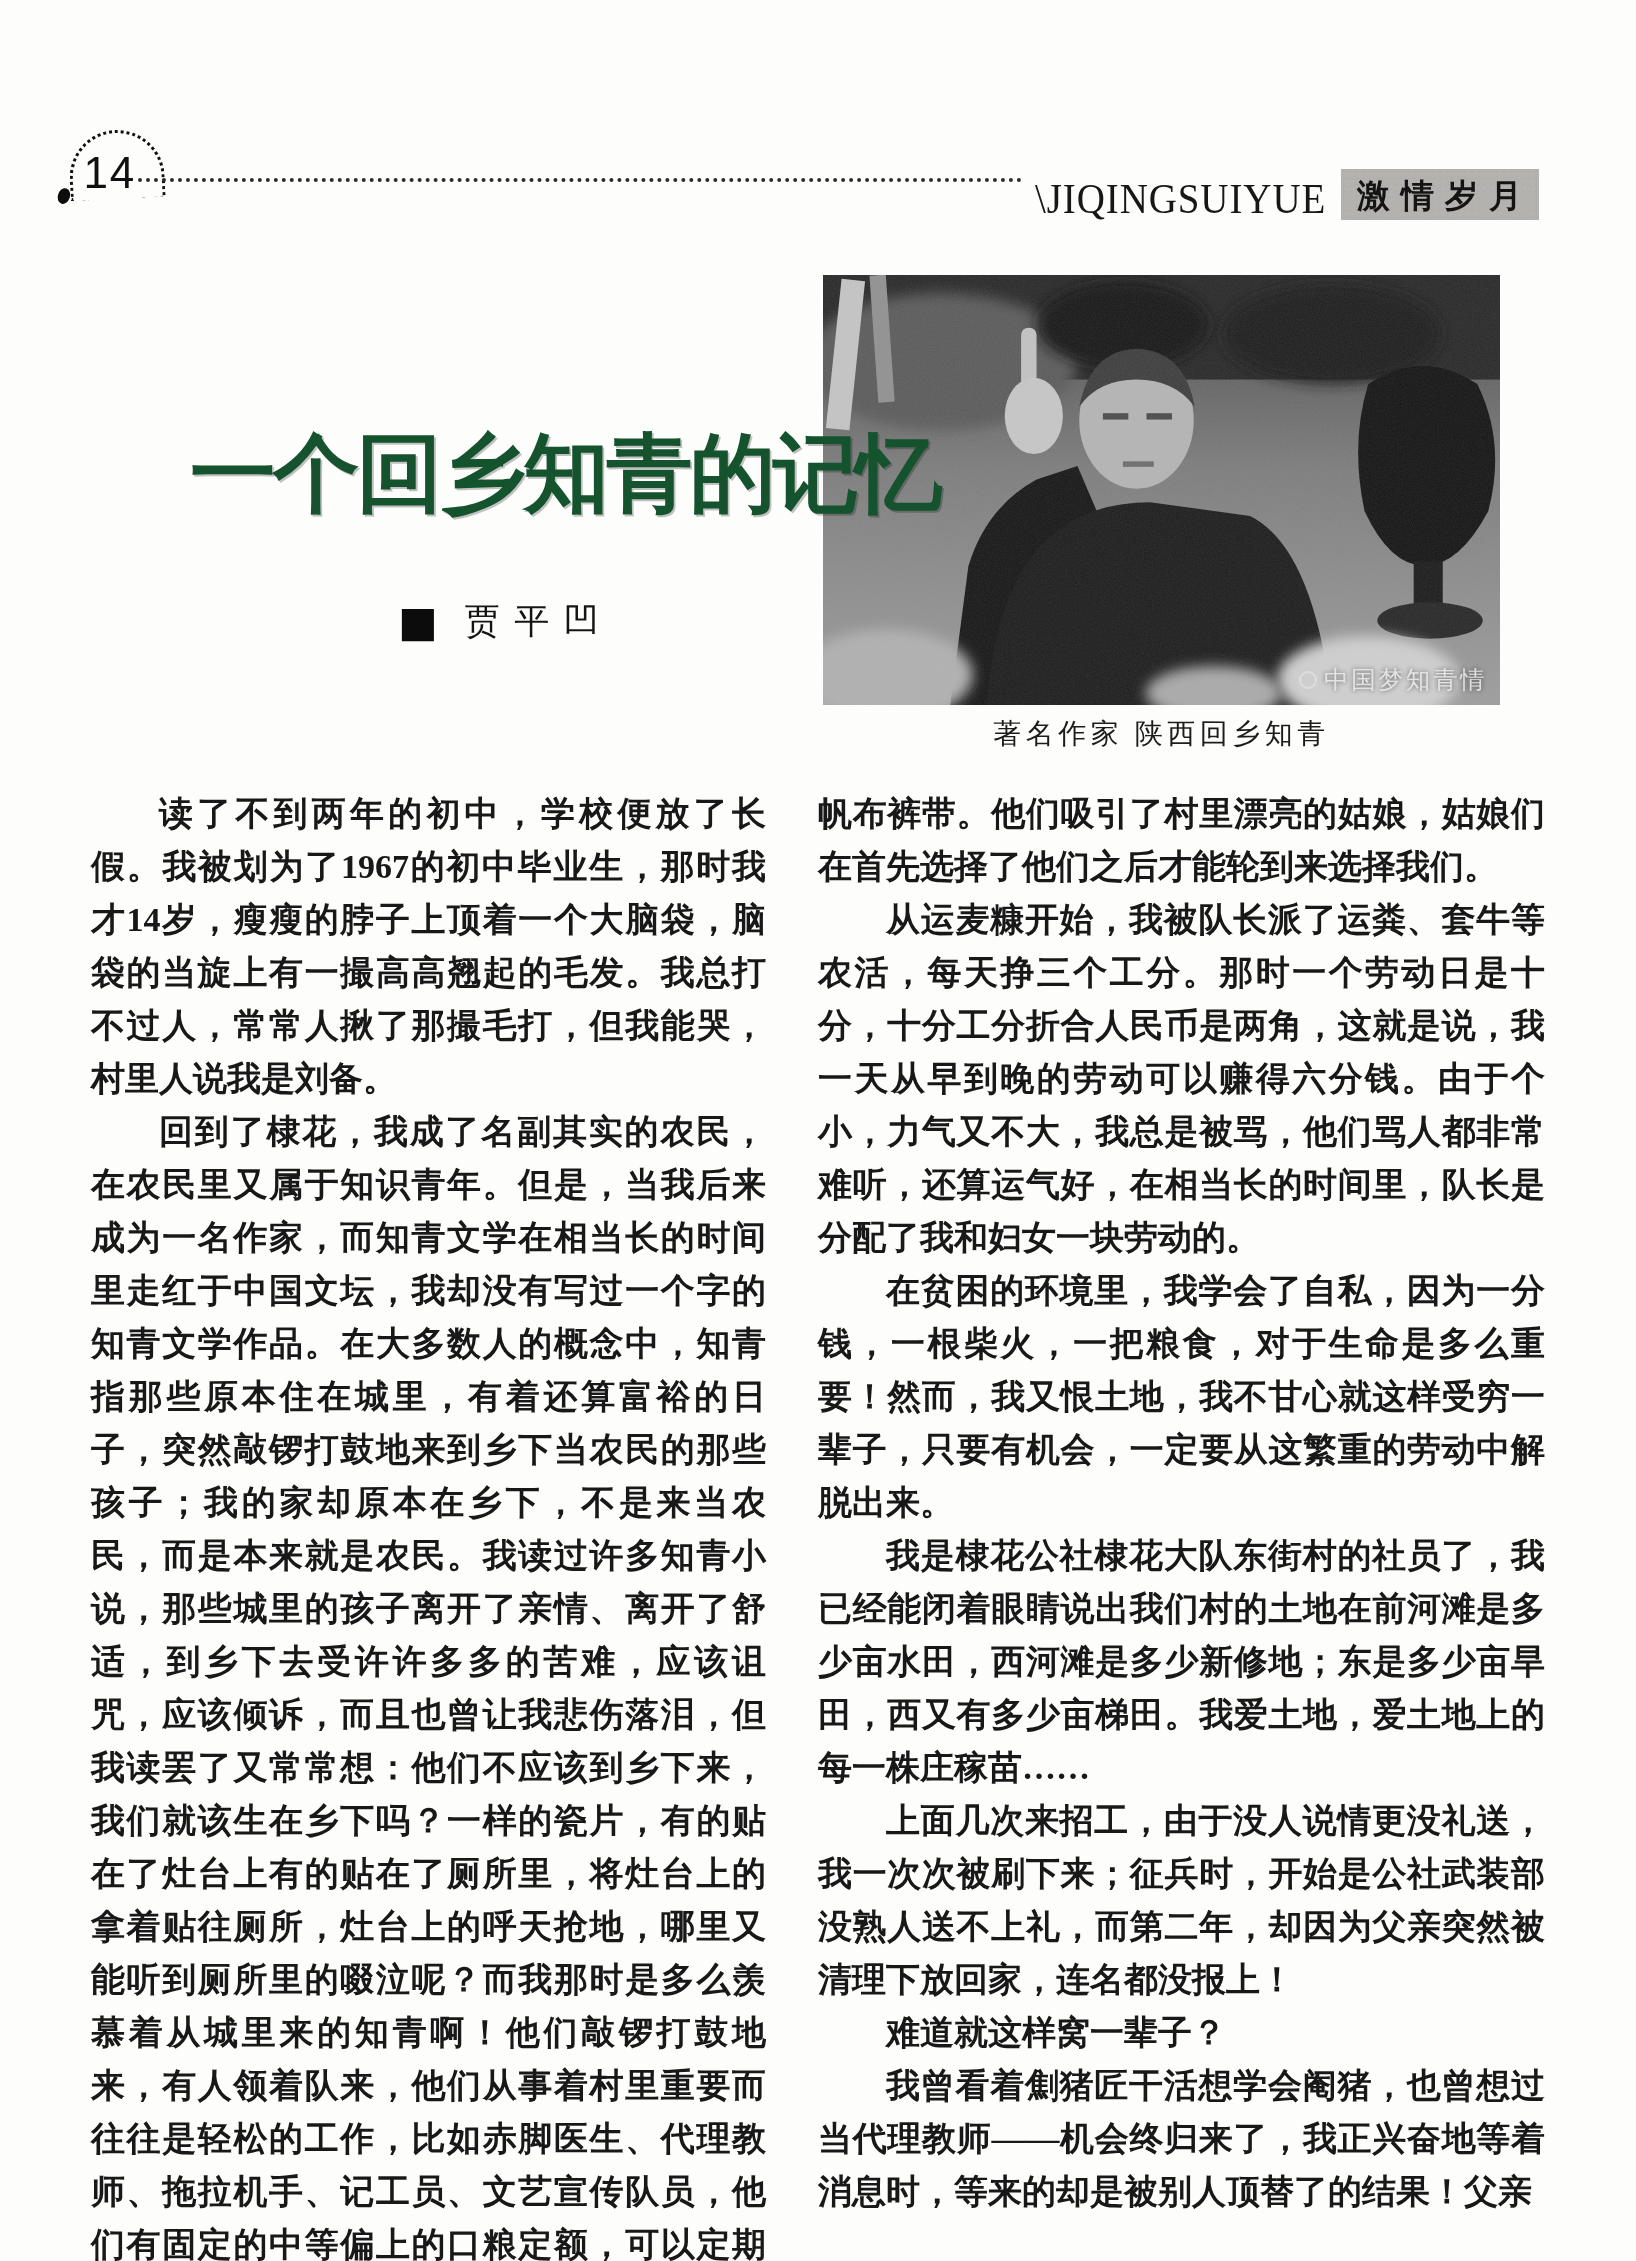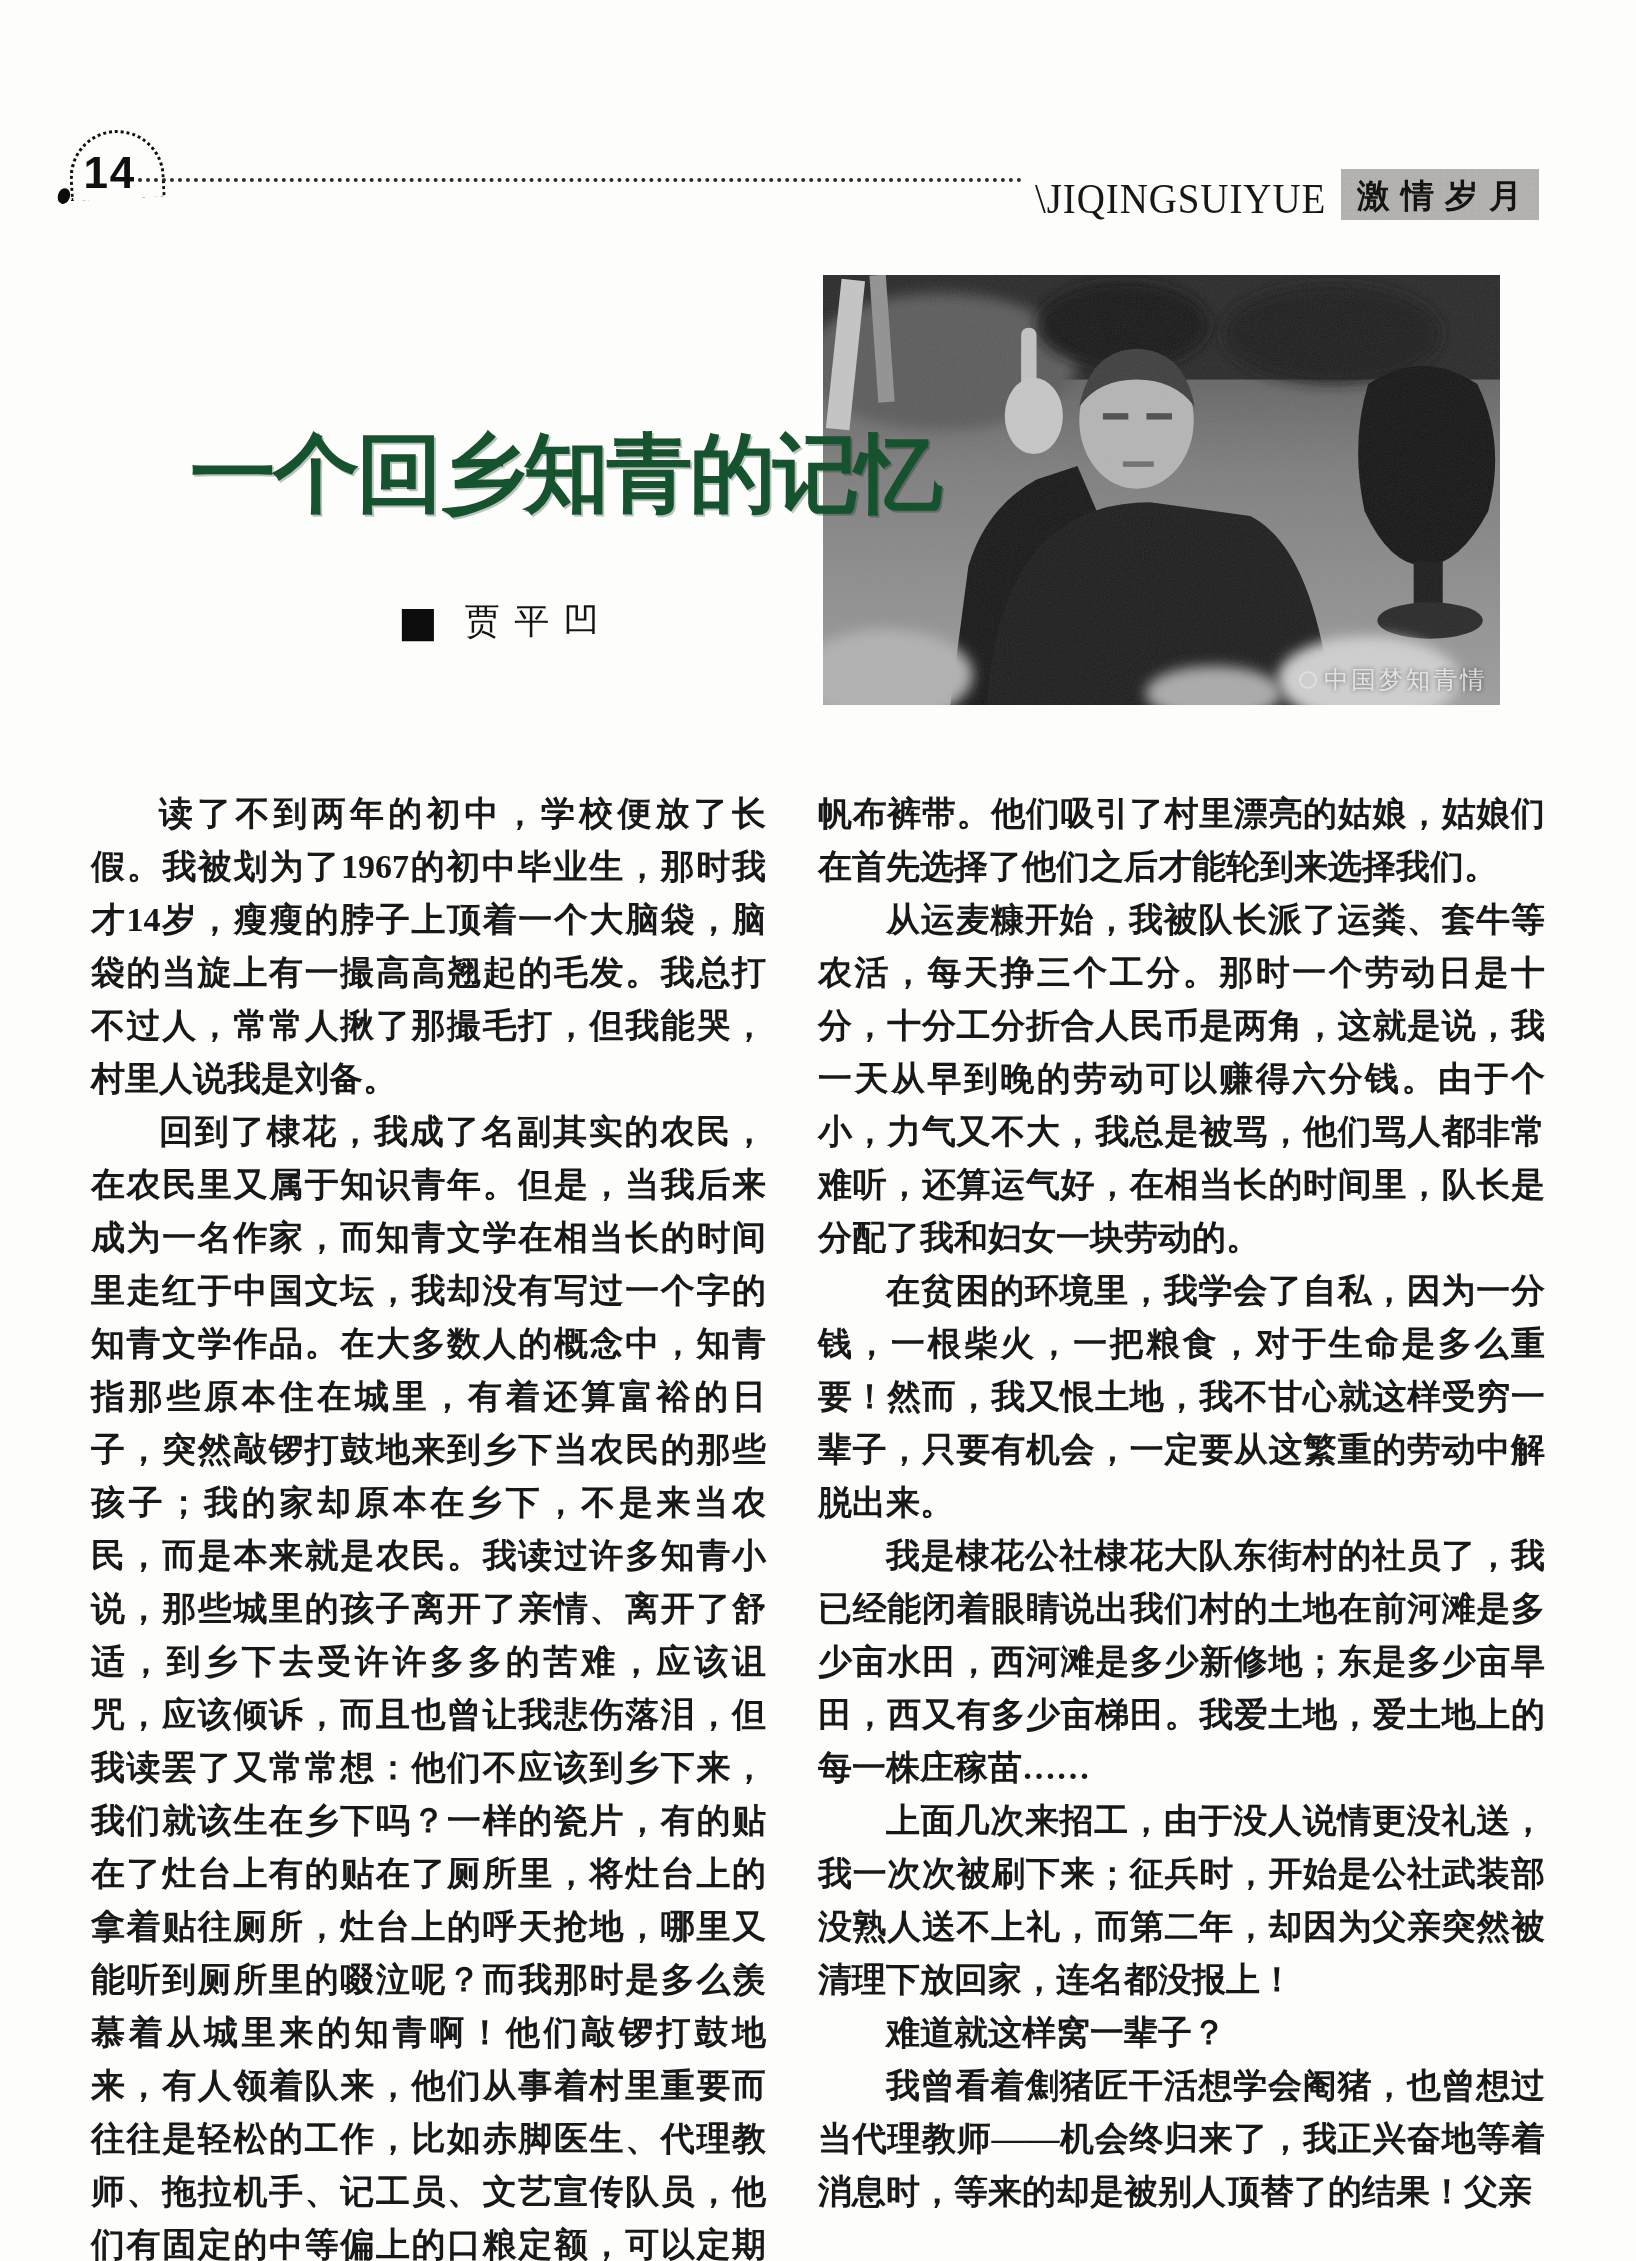--- a/index.html
+++ b/index.html
@@ -13,21 +13,21 @@
   
   .pagenum-wrap { position:absolute; left:60px; top:135px; width:118px; height:67px; }
   .pagenum-arc {
     position:absolute; left:9px; top:-5.5px; width:95px; height:69px;
     border:3.6px dotted #111; border-bottom:none; border-radius:51px 51px 0 0;
     transform:rotate(-3deg);
   }
   .pagenum-dot { position:absolute; left:-1.8px; bottom:-1.8px; width:11.8px; height:15.5px;
     background:#0d0d0d; border-radius:50%; transform:rotate(18deg); }
   .pagenum { position:absolute; left:23.6px; top:12.7px; font-size:44px; letter-spacing:1.8px;
-    font-family:"Liberation Sans","DejaVu Sans",sans-serif; font-weight:700; color:#101010; }
+    font-family:"Liberation Sans","DejaVu Sans",sans-serif; font-weight:400; color:#101010; }
   .dotline { position:absolute; left:138px; top:178px; width:884px; height:0;
     border-top:4.5px dotted #2c2c2c; }
   .section { position:absolute; left:1035px; top:125px; display:flex; align-items:flex-end; gap:14.5px;margin-top:44px; }
   .sec-en { font-size:39px; line-height:1; letter-spacing:0.9px; color:#171717;
     font-family:"Liberation Serif",serif; transform:scaleY(1.08); padding-bottom:2.7px; }
   .sec-cn {
     display:inline-block; background:#b4b2ae;
     background-image:radial-gradient(#a5a3a0 12%, transparent 13%),radial-gradient(#c2c0bc 12%, transparent 13%);
     background-size:6.4px 6.4px,8.2px 8.2px;
     color:#141414; font-family:Liberation Sans, sans-serif; font-weight:700;
@@ -125,20 +125,21 @@
       <ellipse cx="600" cy="445" rx="100" ry="48" fill="#cfcfcf" filter="url(#soft)"></ellipse>
       <ellipse cx="430" cy="460" rx="75" ry="30" fill="#a9a9a9" filter="url(#soft)"></ellipse>
       <ellipse cx="70" cy="440" rx="95" ry="50" fill="#b0b0b0" filter="url(#soft)"></ellipse>
       <rect width="745" height="473" filter="url(#grain)" opacity="0.45"></rect>
     </svg>
     <span class="watermark">
       <i class="wm-dot"></i>
       <span>中国梦知青情</span>
     </span>
   </figure>
+  <div class="caption">著名作家 陕西回乡知青</div>
 
   <h1 class="title">一个回乡知青的记忆</h1>
   <div class="author">
     <span class="author-square">■</span>
     <span class="author-name">贾平凹</span>
   </div>
 
   <div class="col col-left">
     <p>读了不到两年的初中，学校便放了长假。我被划为了1967的初中毕业生，那时我才14岁，瘦瘦的脖子上顶着一个大脑袋，脑袋的当旋上有一撮高高翘起的毛发。我总打不过人，常常人揪了那撮毛打，但我能哭，村里人说我是刘备。</p>
     <p>回到了棣花，我成了名副其实的农民，在农民里又属于知识青年。但是，当我后来成为一名作家，而知青文学在相当长的时间里走红于中国文坛，我却没有写过一个字的知青文学作品。在大多数人的概念中，知青指那些原本住在城里，有着还算富裕的日子，突然敲锣打鼓地来到乡下当农民的那些孩子；我的家却原本在乡下，不是来当农民，而是本来就是农民。我读过许多知青小说，那些城里的孩子离开了亲情、离开了舒适，到乡下去受许许多多的苦难，应该诅咒，应该倾诉，而且也曾让我悲伤落泪，但我读罢了又常常想：他们不应该到乡下来，我们就该生在乡下吗？一样的瓷片，有的贴在了灶台上有的贴在了厕所里，将灶台上的拿着贴往厕所，灶台上的呼天抢地，哪里又能听到厕所里的啜泣呢？而我那时是多么羡慕着从城里来的知青啊！他们敲锣打鼓地来，有人领着队来，他们从事着村里重要而往往是轻松的工作，比如赤脚医生、代理教师、拖拉机手、记工员、文艺宣传队员，他们有固定的中等偏上的口粮定额，可以定期回城，带来收音机、手电筒、万金油，还有饼干和水果糖。他们穿军裤，脖子上挂口罩，有尼龙袜子和</p>

